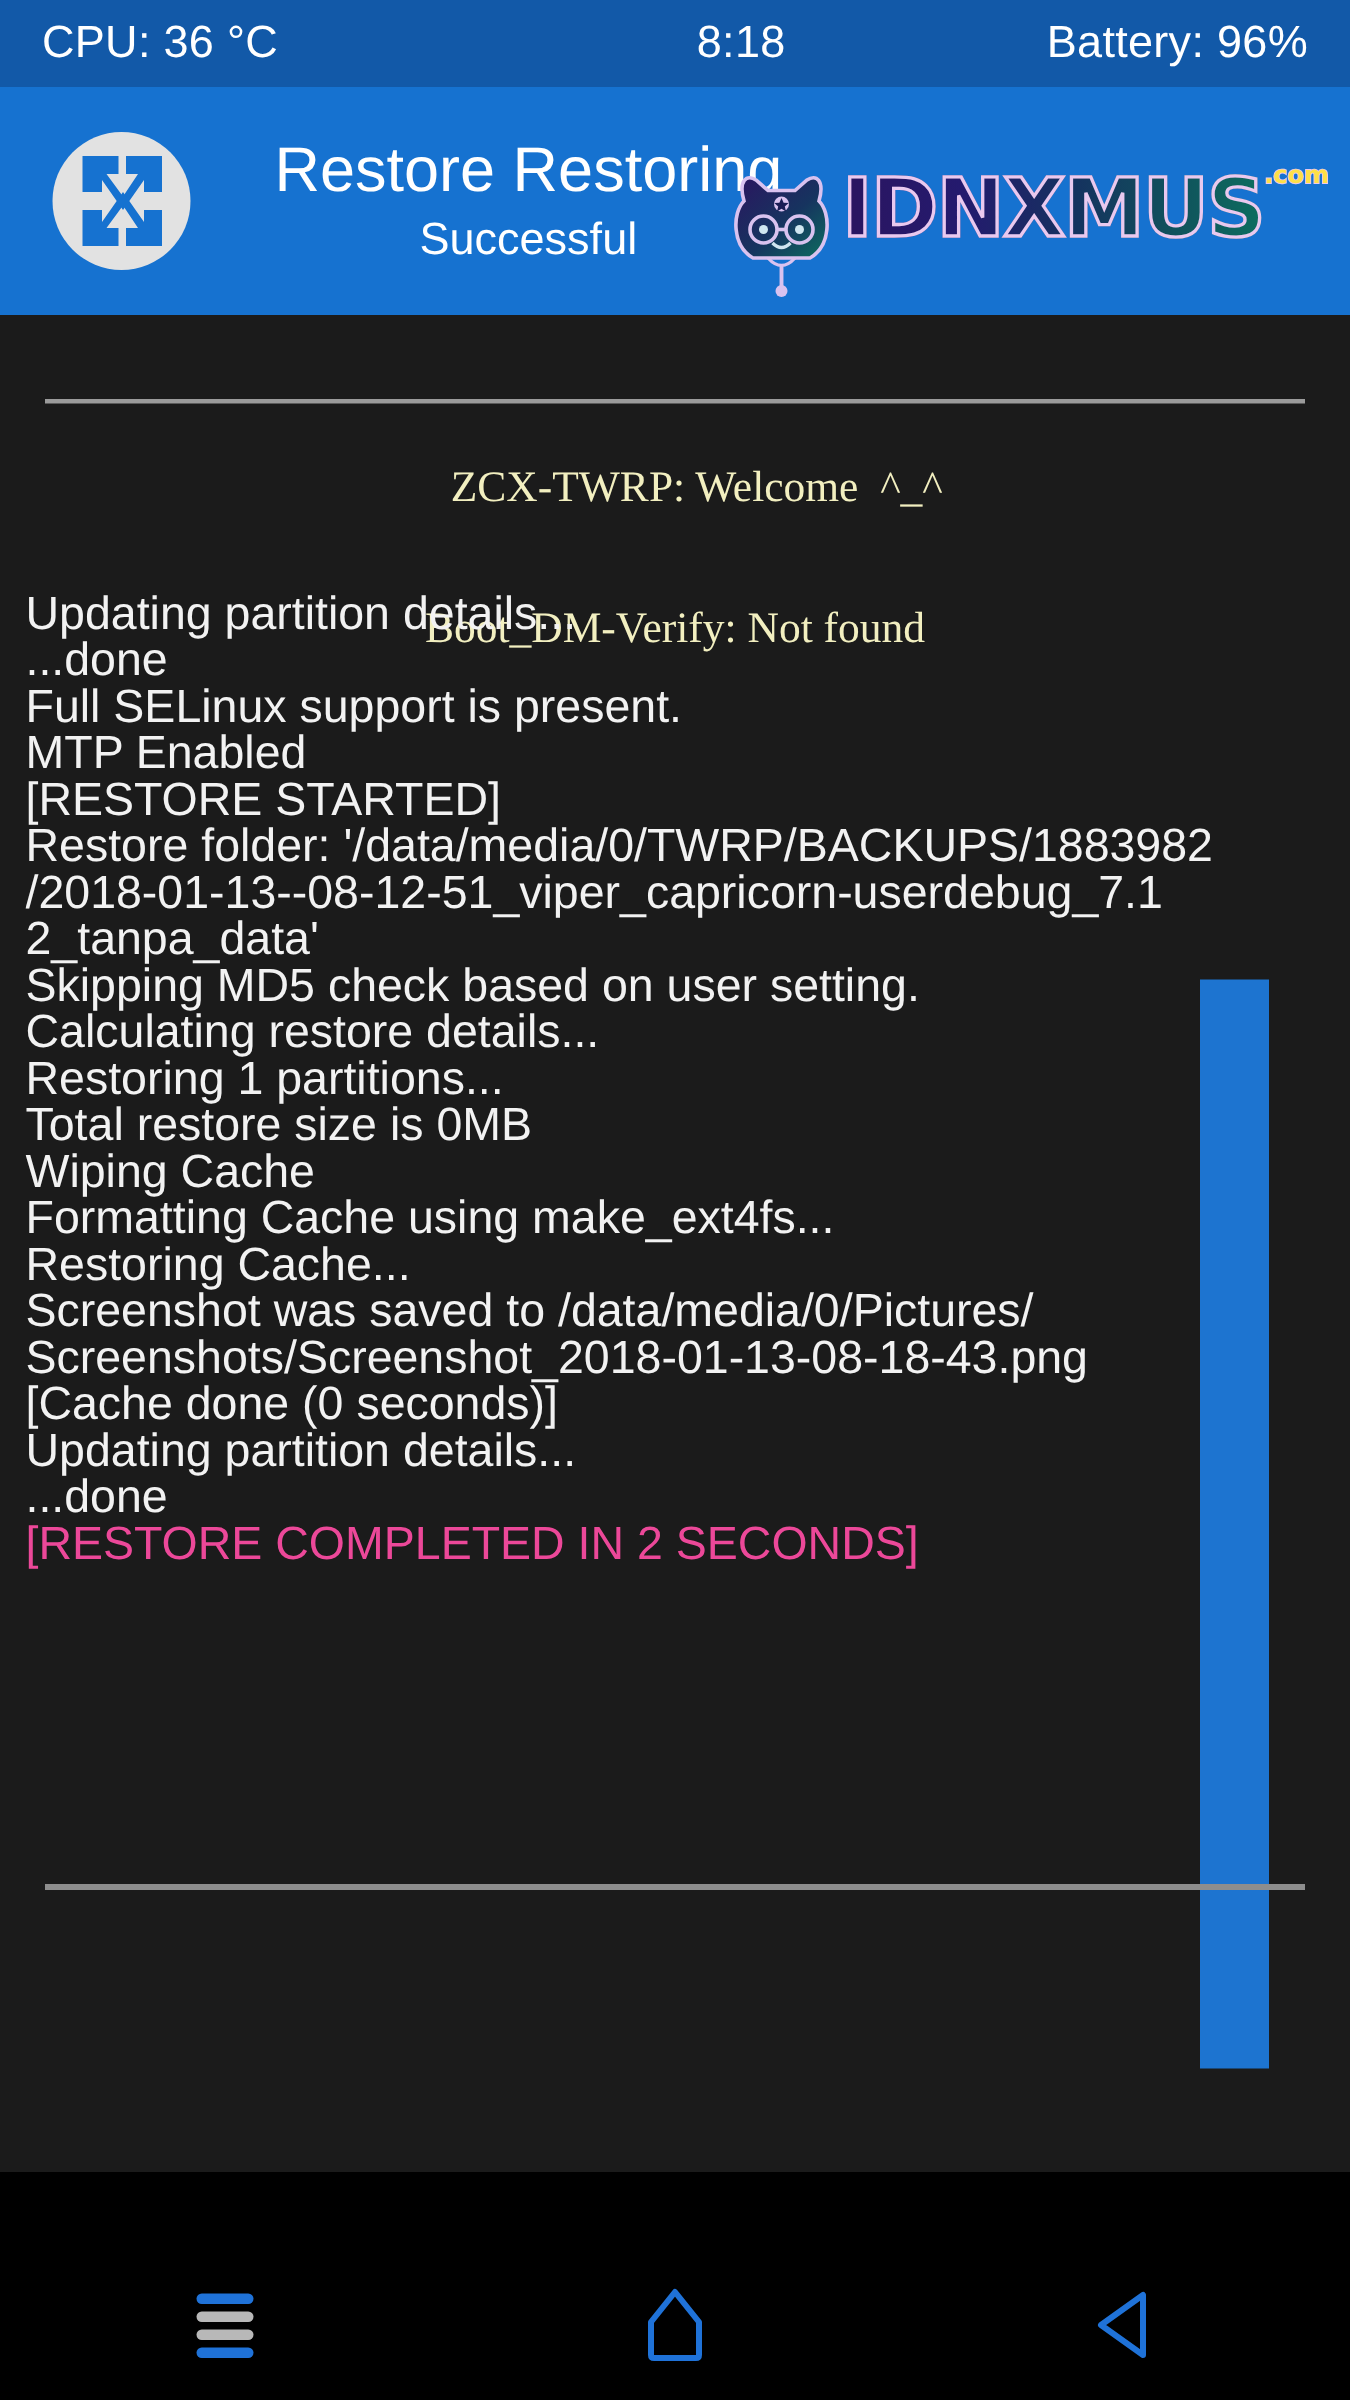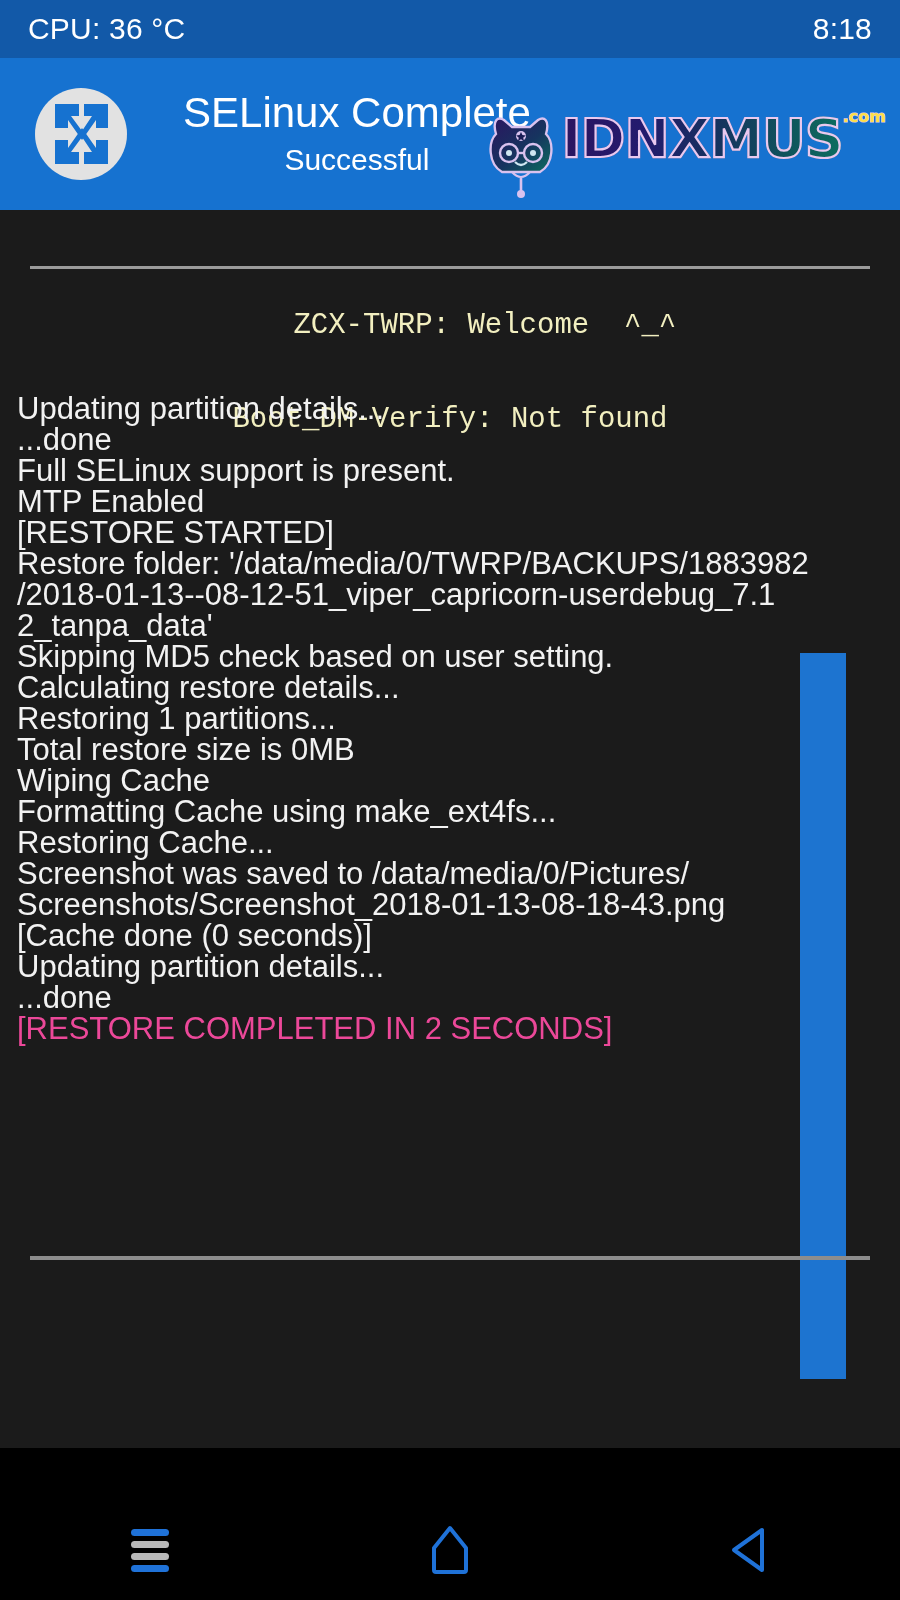--- a/index.html
+++ b/index.html
@@ -126,21 +126,21 @@
     right: 30px;
     top: 56px;
     height: 3px;
     background: #9b9b9b;
   }
   .console-banner {
     position: absolute;
     left: 0; right: 0;
     top: 66px;
     text-align: center;
-    font-family: Liberation Mono, monospace;
+    font-family: Liberation Serif, serif;
     font-size: 29px;
     color: #f2efc0;
     letter-spacing: 0px;
     white-space: pre;
   }
   .console-banner .bl2 { display: block; margin-top: 28px; }
 
   .console-log {
     position: absolute;
     left: 17px;
@@ -246,36 +246,37 @@
   }
   .menu-icon .bar.b1, .menu-icon .bar.b4 { background: #1f72d8; }
   .menu-icon .bar.b2, .menu-icon .bar.b3 { background: #b8b8b8; }
 </style>
 </head>
 <body>
 
 <div class="statusbar">
   <span class="sb-cpu">CPU: 36 °C</span>
   <span class="sb-clock">8:18</span>
+  <span class="sb-batt">Battery: 96%</span>
 </div>
 
 <div class="header">
 
   <div class="twrp-logo">
     <svg width="96" height="96" viewBox="0 0 96 96">
       <circle cx="48" cy="48" r="46" fill="#e2e2e2"></circle>
       <path d="M22 18 L46 18 L46 30 L38 30 L49 45 L59 30 L51 30 L51 18 L75 18
                L75 42 L63 42 L63 34 L49 54 L35 34 L35 42 L22 42 Z" fill="#1672d0"></path>
       <path d="M22 78 L46 78 L46 66 L38 66 L49 51 L59 66 L51 66 L51 78 L75 78
                L75 54 L63 54 L63 62 L49 42 L35 62 L35 54 L22 54 Z" fill="#1672d0"></path>
     </svg>
   </div>
 
   <div class="header-text">
-    <div class="header-title">SELinux Complete</div>
+    <div class="header-title">Restore Restoring</div>
     <div class="header-sub">Successful</div>
   </div>
 
   <div class="watermark">
     <svg class="wm-mascot" viewBox="0 0 78 86">
       <defs>
         <linearGradient id="mg" x1="0" y1="0" x2="1" y2="1">
           <stop offset="0%" stop-color="#2b1560"></stop>
           <stop offset="55%" stop-color="#16345f"></stop>
           <stop offset="100%" stop-color="#0d6e5f"></stop>

